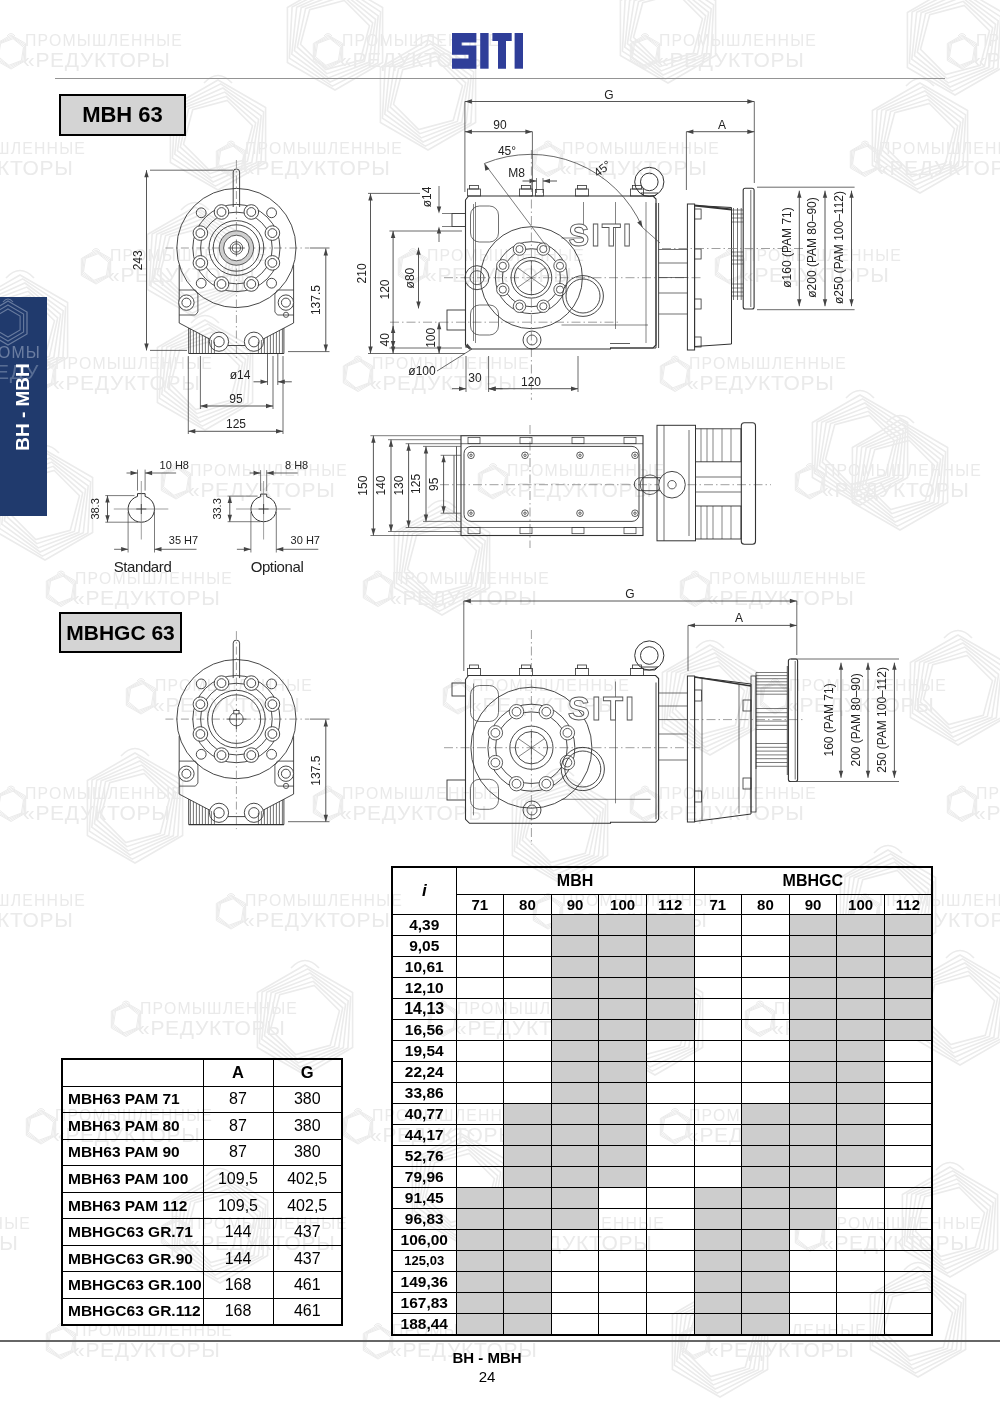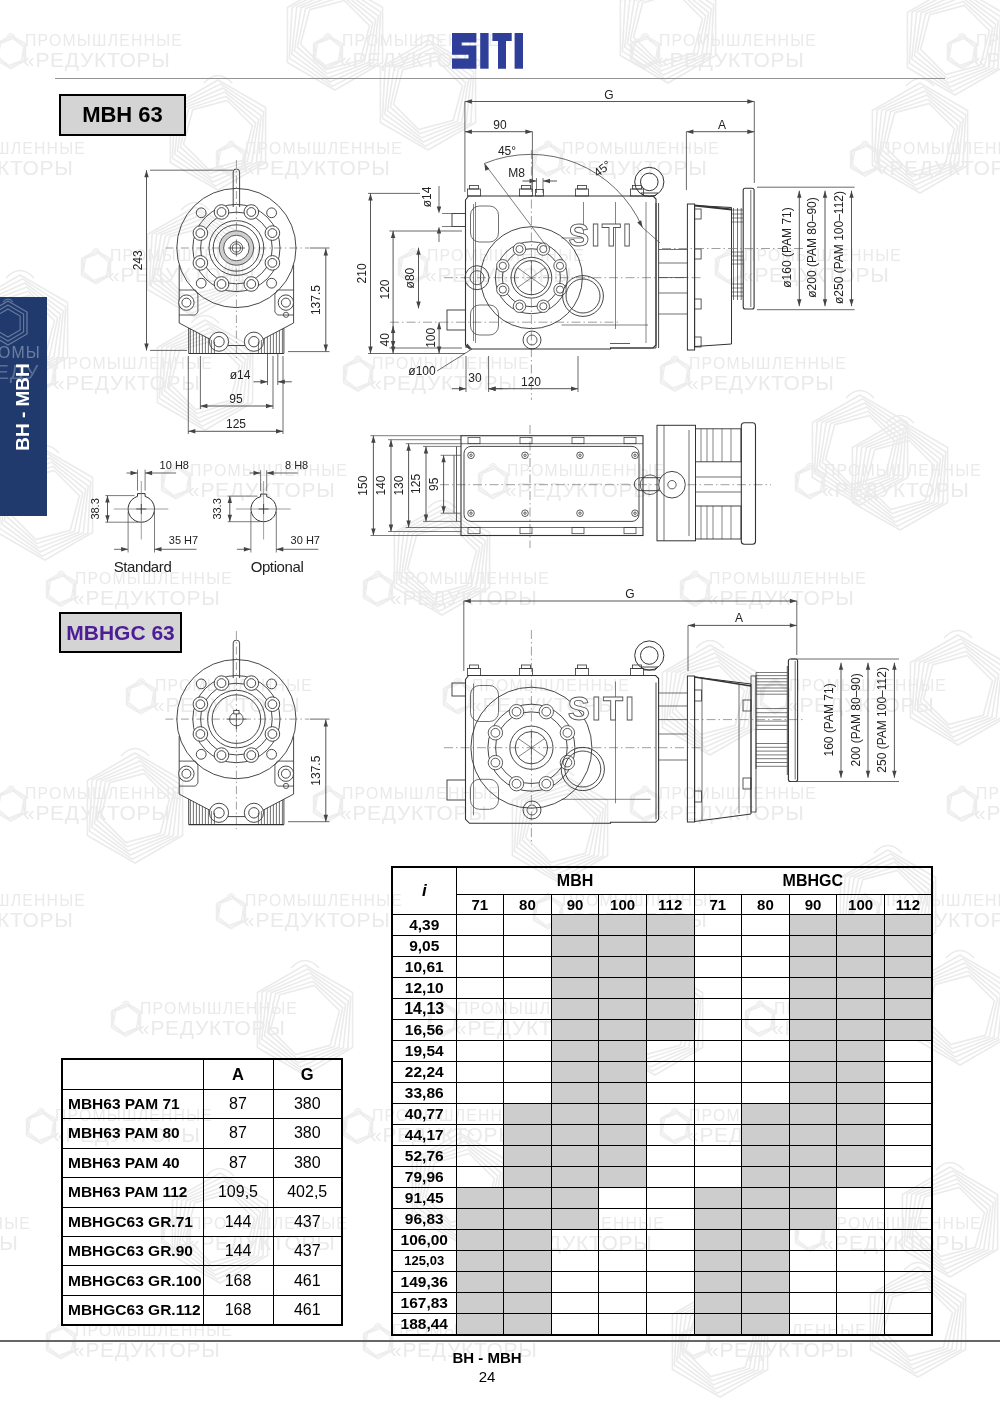--- a/index.html
+++ b/index.html
@@ -710,21 +710,21 @@
     </g>
   </svg>
   <div class="abs" style="left:-86px;top:98px;width:219px;height:24px;transform:rotate(-90deg);
        color:#fff;font-weight:bold;font-size:19px;text-align:center;">BH - MBH</div>
 </div>
 
 <div class="abs" style="left:59px;top:94px;width:123px;height:38px;background:#d4d4d4;border:2px solid #000;
      text-align:center;line-height:38px;font-size:22px;font-weight:bold;color:#000;">MBH 63</div>
 
 <div class="abs" style="left:59px;top:612px;width:119px;height:37px;background:#d4d4d4;border:2px solid #000;
-     text-align:center;line-height:37px;font-size:21px;font-weight:bold;color:#4c1d95;">MBHGC 63</div>
+     text-align:center;line-height:37px;font-size:21px;font-weight:bold;color:#000000;">MBHGC 63</div>
 
 <svg class="abs" id="fv1" style="left:125px;top:148px;" width="225" height="292" viewBox="125 148 225 292">
     <line x1="236.4" y1="160.0" x2="236.4" y2="358.0" stroke="#777" stroke-width="0.7" stroke-dasharray="8 3 1.5 3"></line>
     <line x1="165.4" y1="248.0" x2="309.4" y2="248.0" stroke="#777" stroke-width="0.7" stroke-dasharray="8 3 1.5 3"></line>
     <circle cx="236.4" cy="248.0" r="59.60" fill="none" stroke="#333" stroke-width="0.9"></circle>
     <circle cx="236.4" cy="248.0" r="43.60" fill="none" stroke="#333" stroke-width="0.9"></circle>
     <circle cx="236.4" cy="248.0" r="35.80" fill="none" stroke="#333" stroke-width="0.9"></circle>
     <circle cx="272.4" cy="233.1" r="7.30" fill="#fff" stroke="#333" stroke-width="0.9"></circle>
     <circle cx="272.4" cy="233.1" r="4.40" fill="none" stroke="#333" stroke-width="0.9"></circle>
     <circle cx="251.3" cy="212.0" r="7.30" fill="#fff" stroke="#333" stroke-width="0.9"></circle>
@@ -1659,23 +1659,28 @@
           <td style="border:1.6px solid #000;font-weight:bold;padding-left:5px;overflow:hidden;">MBH63 PAM 71</td>
           <td style="border:1.6px solid #000;text-align:center;font-size:16px;">87</td>
           <td style="border:1.6px solid #000;text-align:center;font-size:16px;">380</td>
         </tr>
 <tr style="height:22px;">
           <td style="border:1.6px solid #000;font-weight:bold;padding-left:5px;overflow:hidden;">MBH63 PAM 80</td>
           <td style="border:1.6px solid #000;text-align:center;font-size:16px;">87</td>
           <td style="border:1.6px solid #000;text-align:center;font-size:16px;">380</td>
         </tr>
 <tr style="height:22px;">
-          <td style="border:1.6px solid #000;font-weight:bold;padding-left:5px;overflow:hidden;">MBH63 PAM 40</td>
+          <td style="border:1.6px solid #000;font-weight:bold;padding-left:5px;overflow:hidden;">MBH63 PAM 90</td>
           <td style="border:1.6px solid #000;text-align:center;font-size:16px;">87</td>
           <td style="border:1.6px solid #000;text-align:center;font-size:16px;">380</td>
+        </tr>
+<tr style="height:22px;">
+          <td style="border:1.6px solid #000;font-weight:bold;padding-left:5px;overflow:hidden;">MBH63 PAM 100</td>
+          <td style="border:1.6px solid #000;text-align:center;font-size:16px;">109,5</td>
+          <td style="border:1.6px solid #000;text-align:center;font-size:16px;">402,5</td>
         </tr>
 <tr style="height:22px;">
           <td style="border:1.6px solid #000;font-weight:bold;padding-left:5px;overflow:hidden;">MBH63 PAM 112</td>
           <td style="border:1.6px solid #000;text-align:center;font-size:16px;">109,5</td>
           <td style="border:1.6px solid #000;text-align:center;font-size:16px;">402,5</td>
         </tr>
 <tr style="height:22px;">
           <td style="border:1.6px solid #000;font-weight:bold;padding-left:5px;overflow:hidden;">MBHGC63 GR.71</td>
           <td style="border:1.6px solid #000;text-align:center;font-size:16px;">144</td>
           <td style="border:1.6px solid #000;text-align:center;font-size:16px;">437</td>

